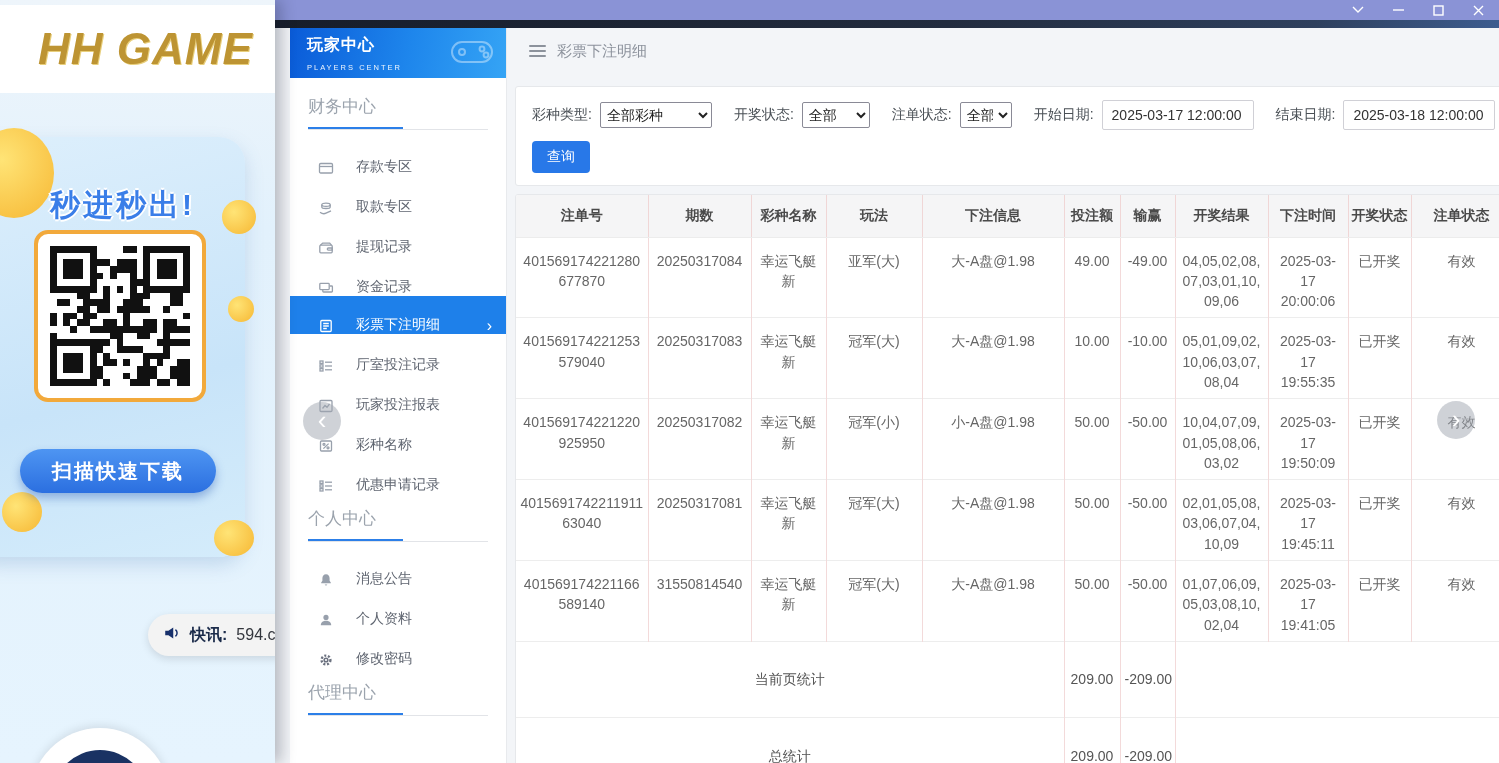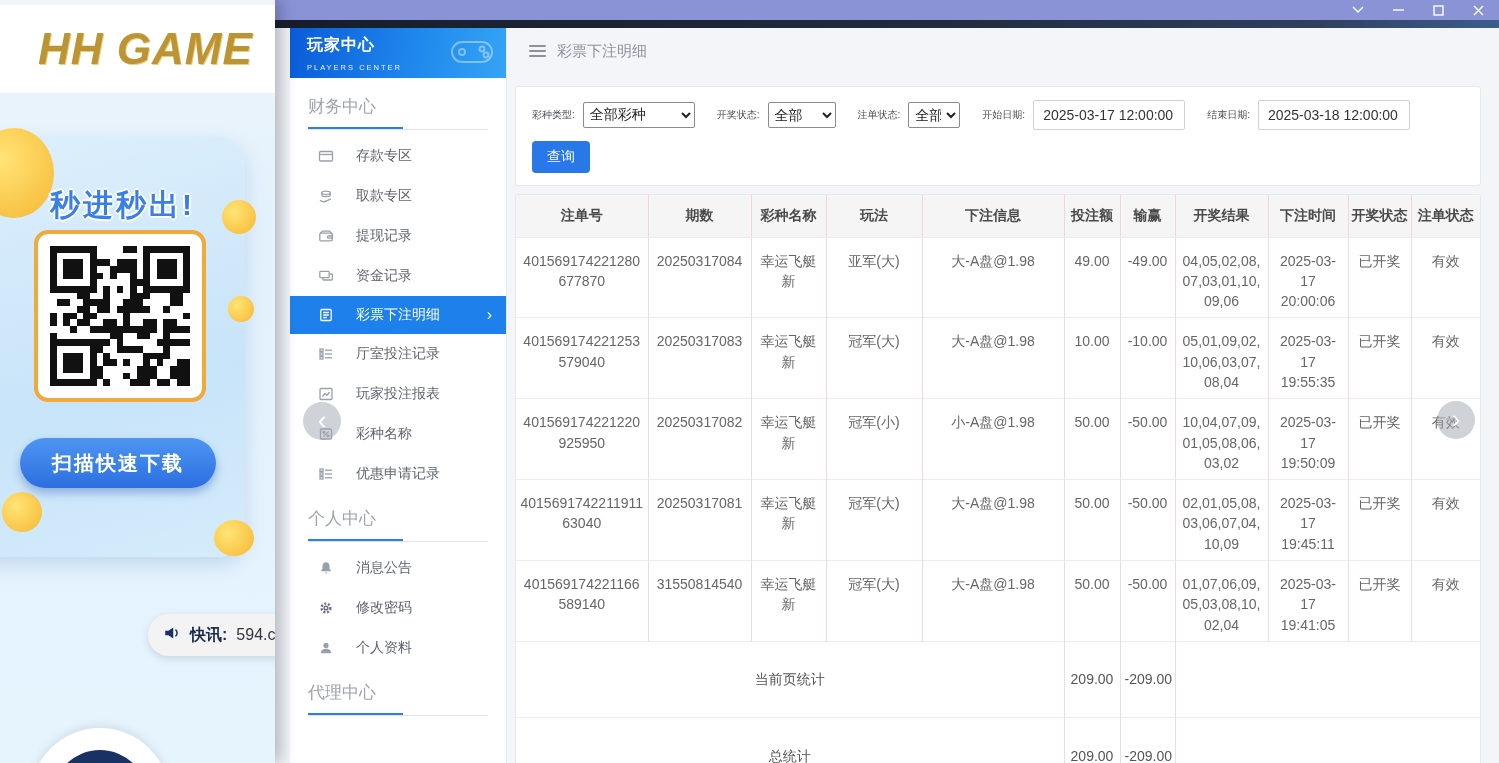--- a/index.html
+++ b/index.html
@@ -24,44 +24,44 @@
   .sb-header { position:relative; height:50px; flex:none;
     background:linear-gradient(100deg,#0a5bd8 0%,#1e86ec 55%,#35a4f5 100%); color:#fff; padding:7px 0 0 17px; overflow:hidden; }
   .sb-title { font-size:16px; font-weight:bold; letter-spacing:1px; }
   .sb-sub { font-size:7.5px; letter-spacing:2px; opacity:.92; margin-top:7px; }
   .sb-pad { position:absolute; right:10px; top:8px; opacity:.4; }
   .sb-body { flex:1; overflow:hidden; padding-top:4px; }
   .sec-title { font-size:17px; color:#9ba3ad; padding:13px 18px 9px; }
   .sec-line { position:relative; height:3px; margin:0 18px 6px; }
   .sec-line::after { content:''; position:absolute; left:0; right:0; bottom:0; height:1px; background:#e2e4e8; }
   .sec-line i { position:absolute; left:0; bottom:0; width:95px; height:3px; background:#2c7fe8; }
-  .menu-item { height:40px; display:flex; align-items:center; padding:0 14px 0 28px; cursor:pointer; }
+  .menu-item { height:40px; display:flex; align-items:flex-end; padding:0 14px 0 28px; cursor:pointer; }
   .mi-icon { width:16px; height:16px; flex:none; display:flex; }
   .mi-icon svg { stroke:#98a0ac; fill:none; stroke-width:1.3; }
   .mi-label { font-size:14px; color:#5f6570; margin-left:22px; flex:1; }
   .menu-item.active { background:#1e80ea; height:38px; }
   .menu-item.active .mi-label { color:#fff; }
   .menu-item.active .mi-icon svg { stroke:#fff; }
   .mi-arrow { color:#fff; font-size:16px; line-height:1; }
 
   
   .content { flex:1; padding:0 18px 0 8px; display:flex; flex-direction:column; }
   .content-header { height:46px; display:flex; align-items:center; gap:11px; padding-left:14px; flex:none; }
   .hamb { width:17px; display:flex; flex-direction:column; gap:3px; cursor:pointer; }
   .hamb i { height:2px; background:#8c929c; border-radius:1px; }
   .page-title { font-size:15px; color:#8c929c; }
 
   .card { background:#fff; border:1px solid #e6e8eb; border-radius:3px; }
 
   .filter-card { margin-top:12px; padding:13px 16px 12px; flex:none; }
   .filter-row { display:flex; align-items:center; gap:8px; flex-wrap:nowrap; }
-  .f-label { font-size:10px; color:#4a5056; white-space:nowrap; }
+  .f-label { font-size:14px; color:#4a5056; white-space:nowrap; }
   select { font-family:inherit; font-size:14px; color:#222; border:1px solid #8a8a96; border-radius:2px;
     background:#fff; height:26px; padding:0 2px; }
-  .sel-lottery { width:112px;font-family:Liberation Mono, monospace; } .sel-draw { width:68px; } .sel-bet { width:52px; }
+  .sel-lottery { width:112px; } .sel-draw { width:68px; } .sel-bet { width:52px; }
   .date-input { font-family:inherit; font-size:14px; color:#333; border:1px solid #d0d0d6; border-radius:2px;
     height:30px; width:152px; padding:0 9px; }
   .gap { width:6px; }
   .query-btn { margin-top:11px; background:#2878e8; color:#fff; font-size:14px; border:none; border-radius:4px;
     padding:7px 15px; cursor:pointer; font-family:inherit; }
 
   .table-card { margin-top:8px; flex:none; overflow:hidden; }
   table.tbl { width:100%; border-collapse:collapse; table-layout:fixed; }
   .tbl th { height:42px; background:#f5f5f6; font-size:14px; font-weight:bold; color:#4a4a4a;
     border-left:1px solid #f0d6d6; border-bottom:1px solid #ececec; text-align:center; }
@@ -97,21 +97,21 @@
   .blob2 { left:222px; top:200px; width:34px; height:34px; }
   .blob3 { left:228px; top:296px; width:26px; height:26px; }
   .blob4 { left:2px;  top:492px; width:40px; height:40px; }
   .blob5 { left:214px; top:520px; width:40px; height:36px; }
   .promo-headline { position:absolute; left:0; top:185px; width:245px; text-align:center;
     font-size:30px; font-weight:900; letter-spacing:3px; color:#3a7ee8;
     text-shadow:-2px 0 0 #fff,2px 0 0 #fff,0 -2px 0 #fff,0 2px 0 #fff,1px 1px 0 #fff; }
   .qr-box { position:absolute; left:34px; top:230px; width:172px; height:172px; background:#fff;
     border:4px solid #f2a93b; border-radius:14px; padding:12px; }
   .qr-box svg { width:140px; height:140px; shape-rendering:crispEdges; }
-  .download-btn { position:absolute; left:20px; top:438px; width:196px; height:50px; border:none; border-radius:999px;
+  .download-btn { position:absolute; left:20px; top:449px; width:196px; height:44px; border:none; border-radius:999px;
     background:linear-gradient(180deg,#4e95f2,#2b6fe0); color:#fff; font-size:20px; font-weight:bold;
     letter-spacing:2px; font-family:inherit; cursor:pointer; box-shadow:0 5px 10px rgba(40,90,180,.4); }
   .ticker { position:absolute; left:148px; top:614px; width:290px; height:42px; border-radius:21px;
     background:#f3f3f3; box-shadow:0 3px 8px rgba(0,0,0,.12); display:flex; align-items:center;
     gap:9px; padding-left:15px; }
   .ticker-label { font-size:16px; font-weight:bold; color:#1b2b4a; }
   .ticker-text { font-size:16px; color:#33363d; }
   .bottom-circle { position:absolute; left:30px; top:728px; width:140px; height:140px; border-radius:50%;
     background:#fff; box-shadow:0 -2px 10px rgba(0,0,0,.1); }
   .bottom-circle::after { content:''; position:absolute; left:22px; top:22px; width:96px; height:96px;
@@ -272,35 +272,35 @@
             <svg width="16" height="16" viewBox="0 0 16 16">
                 <path fill="#98a0ac" stroke="none" d="M8 2.2c-2.3 0-3.6 1.7-3.6 4v2.6L3.2 10.6v.7h9.6v-.7L11.6 8.8V6.2c0-2.3-1.3-4-3.6-4z"></path>
                 <path fill="#98a0ac" stroke="none" d="M6.7 12.5a1.35 1.35 0 002.6 0z"></path>
               </svg>
             </span>
           <span class="mi-label">消息公告</span>
         </div>
         <div class="menu-item">
           <span class="mi-icon">
             <svg width="16" height="16" viewBox="0 0 16 16">
+                <circle cx="8" cy="5.4" r="2.6" fill="#98a0ac" stroke="none"></circle>
+                <path fill="#98a0ac" stroke="none" d="M2.8 13.2c0-2.9 2.3-4.4 5.2-4.4s5.2 1.5 5.2 4.4z"></path>
+              </svg>
+            </span>
+          <span class="mi-label">个人资料</span>
+        </div>
+        <div class="menu-item">
+          <span class="mi-icon">
+            <svg width="16" height="16" viewBox="0 0 16 16">
                 <circle cx="8" cy="8" r="4.4" fill="none" stroke="#6c7280" stroke-width="2.4" stroke-dasharray="2 1.7"></circle>
                 <circle cx="8" cy="8" r="2.6" fill="#6c7280" stroke="none"></circle>
                 <circle cx="8" cy="8" r="1.1" fill="#fff" stroke="none"></circle>
               </svg>
             </span>
           <span class="mi-label">修改密码</span>
-        </div>
-        <div class="menu-item">
-          <span class="mi-icon">
-            <svg width="16" height="16" viewBox="0 0 16 16">
-                <circle cx="8" cy="5.4" r="2.6" fill="#98a0ac" stroke="none"></circle>
-                <path fill="#98a0ac" stroke="none" d="M2.8 13.2c0-2.9 2.3-4.4 5.2-4.4s5.2 1.5 5.2 4.4z"></path>
-              </svg>
-            </span>
-          <span class="mi-label">个人资料</span>
         </div>
 
         <div class="sec-title">代理中心</div>
         <div class="sec-line">
             <i></i>
           </div>
       </div>
     </div>
 
     <div class="content">

